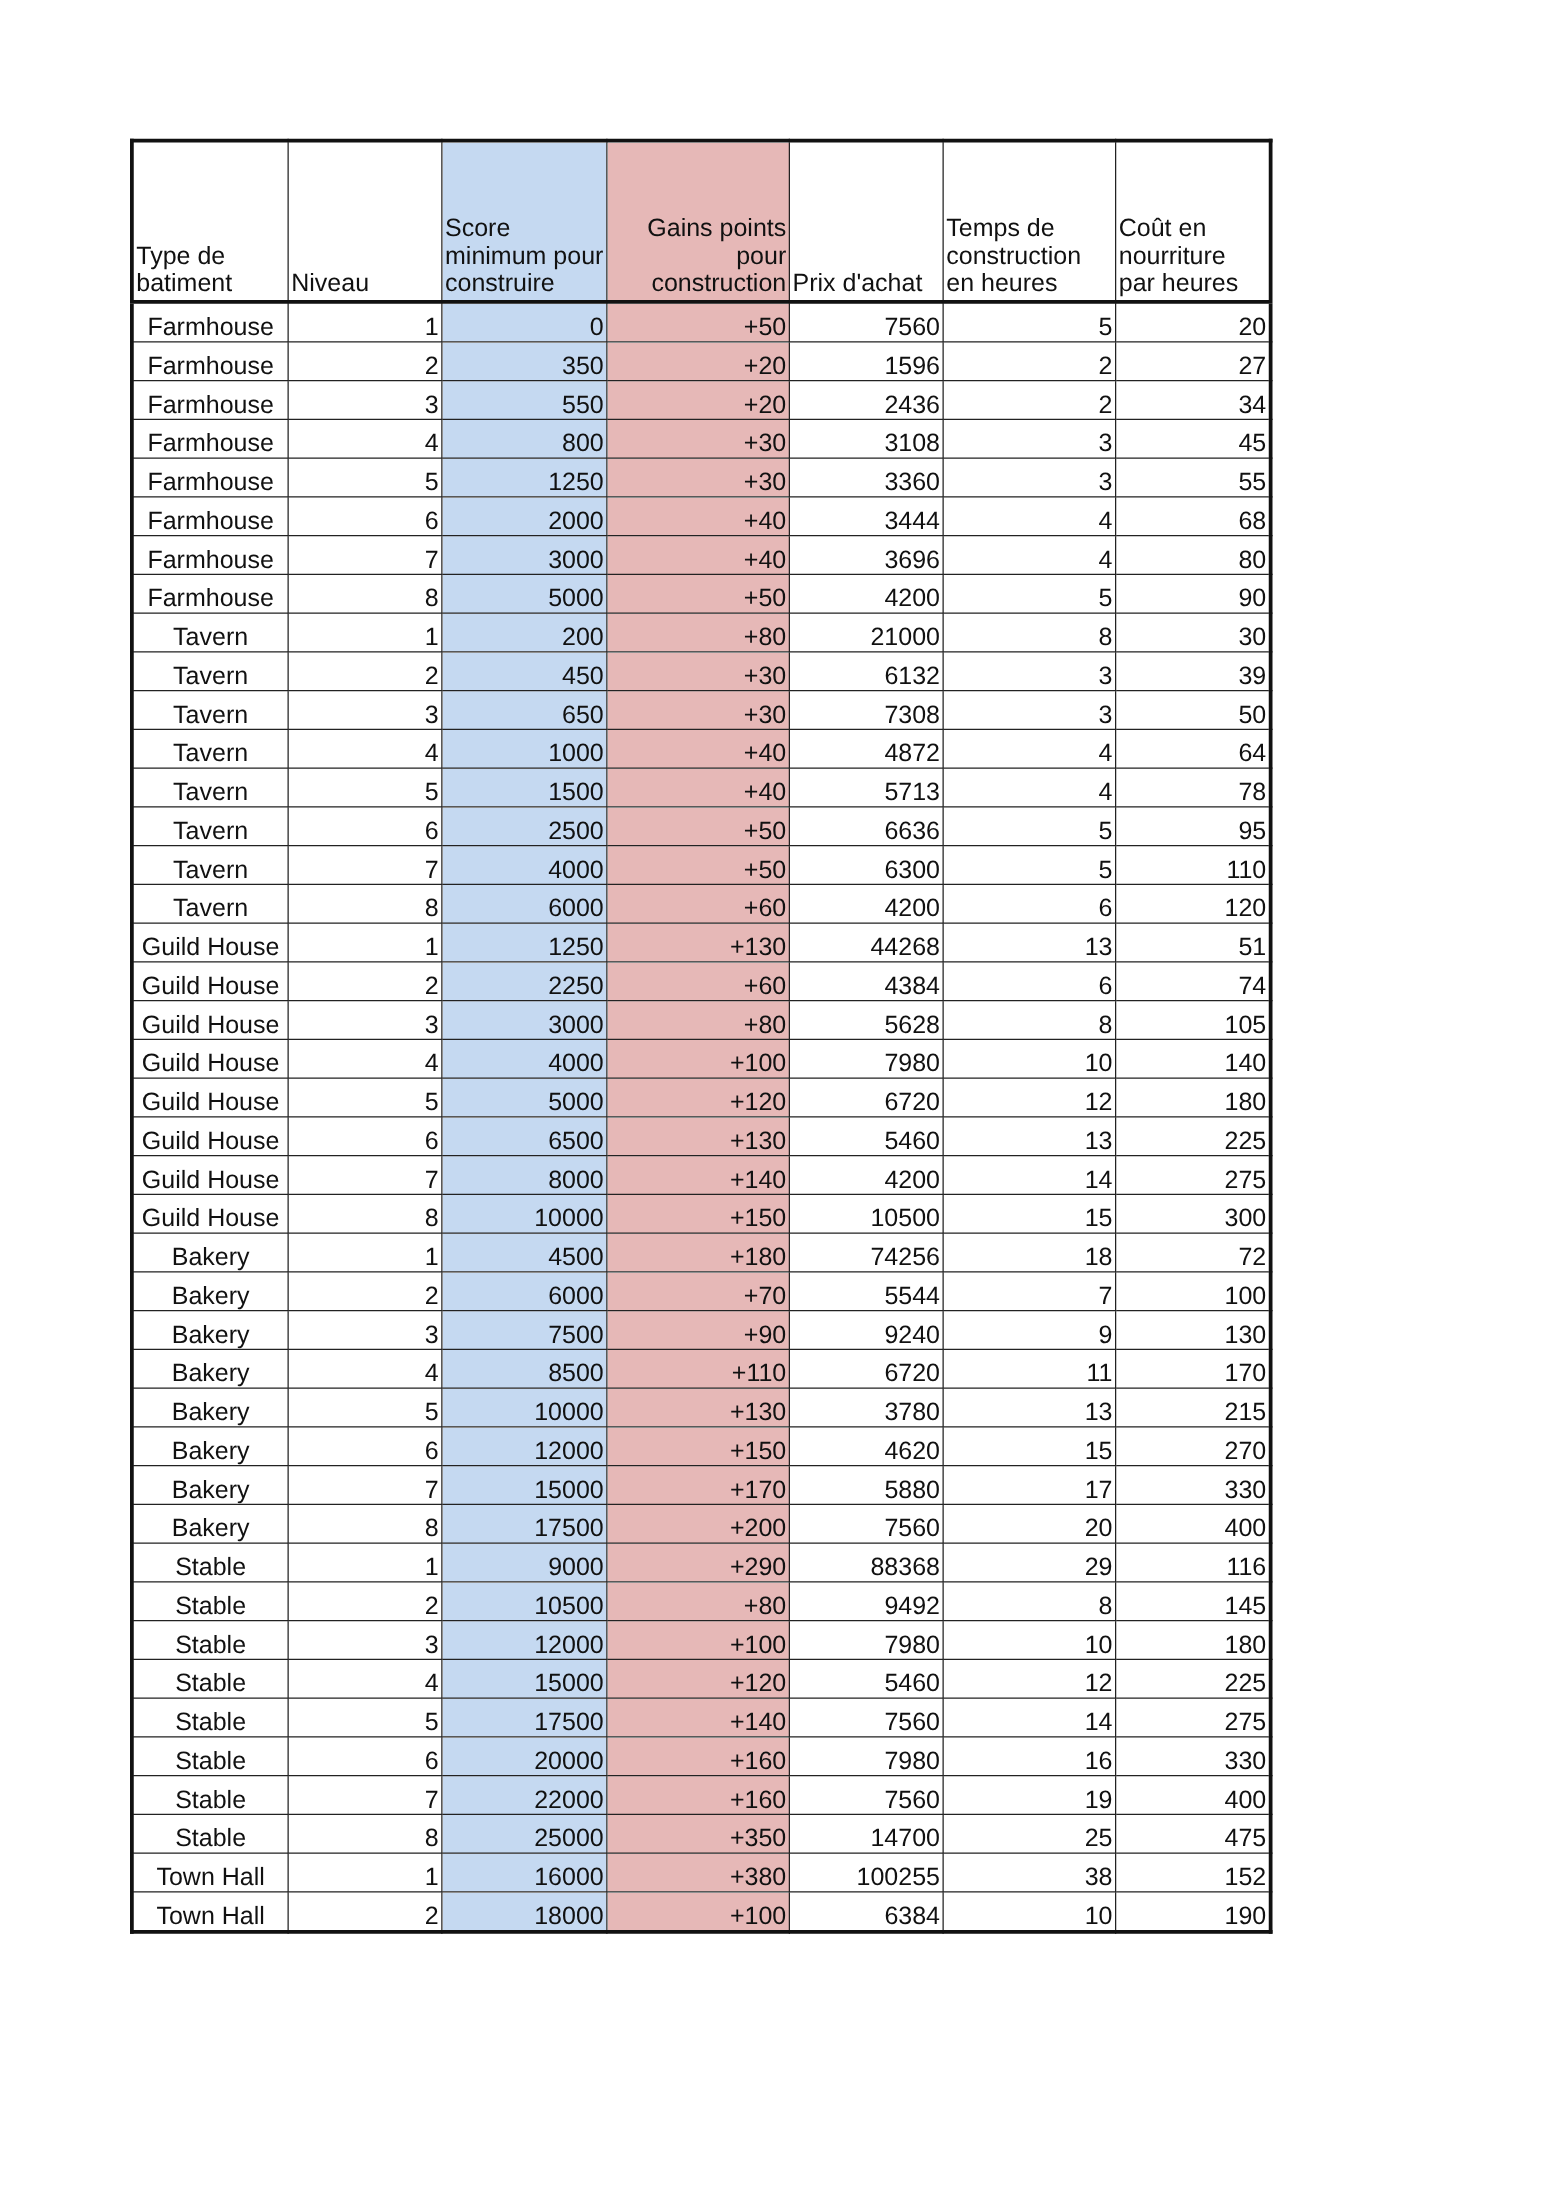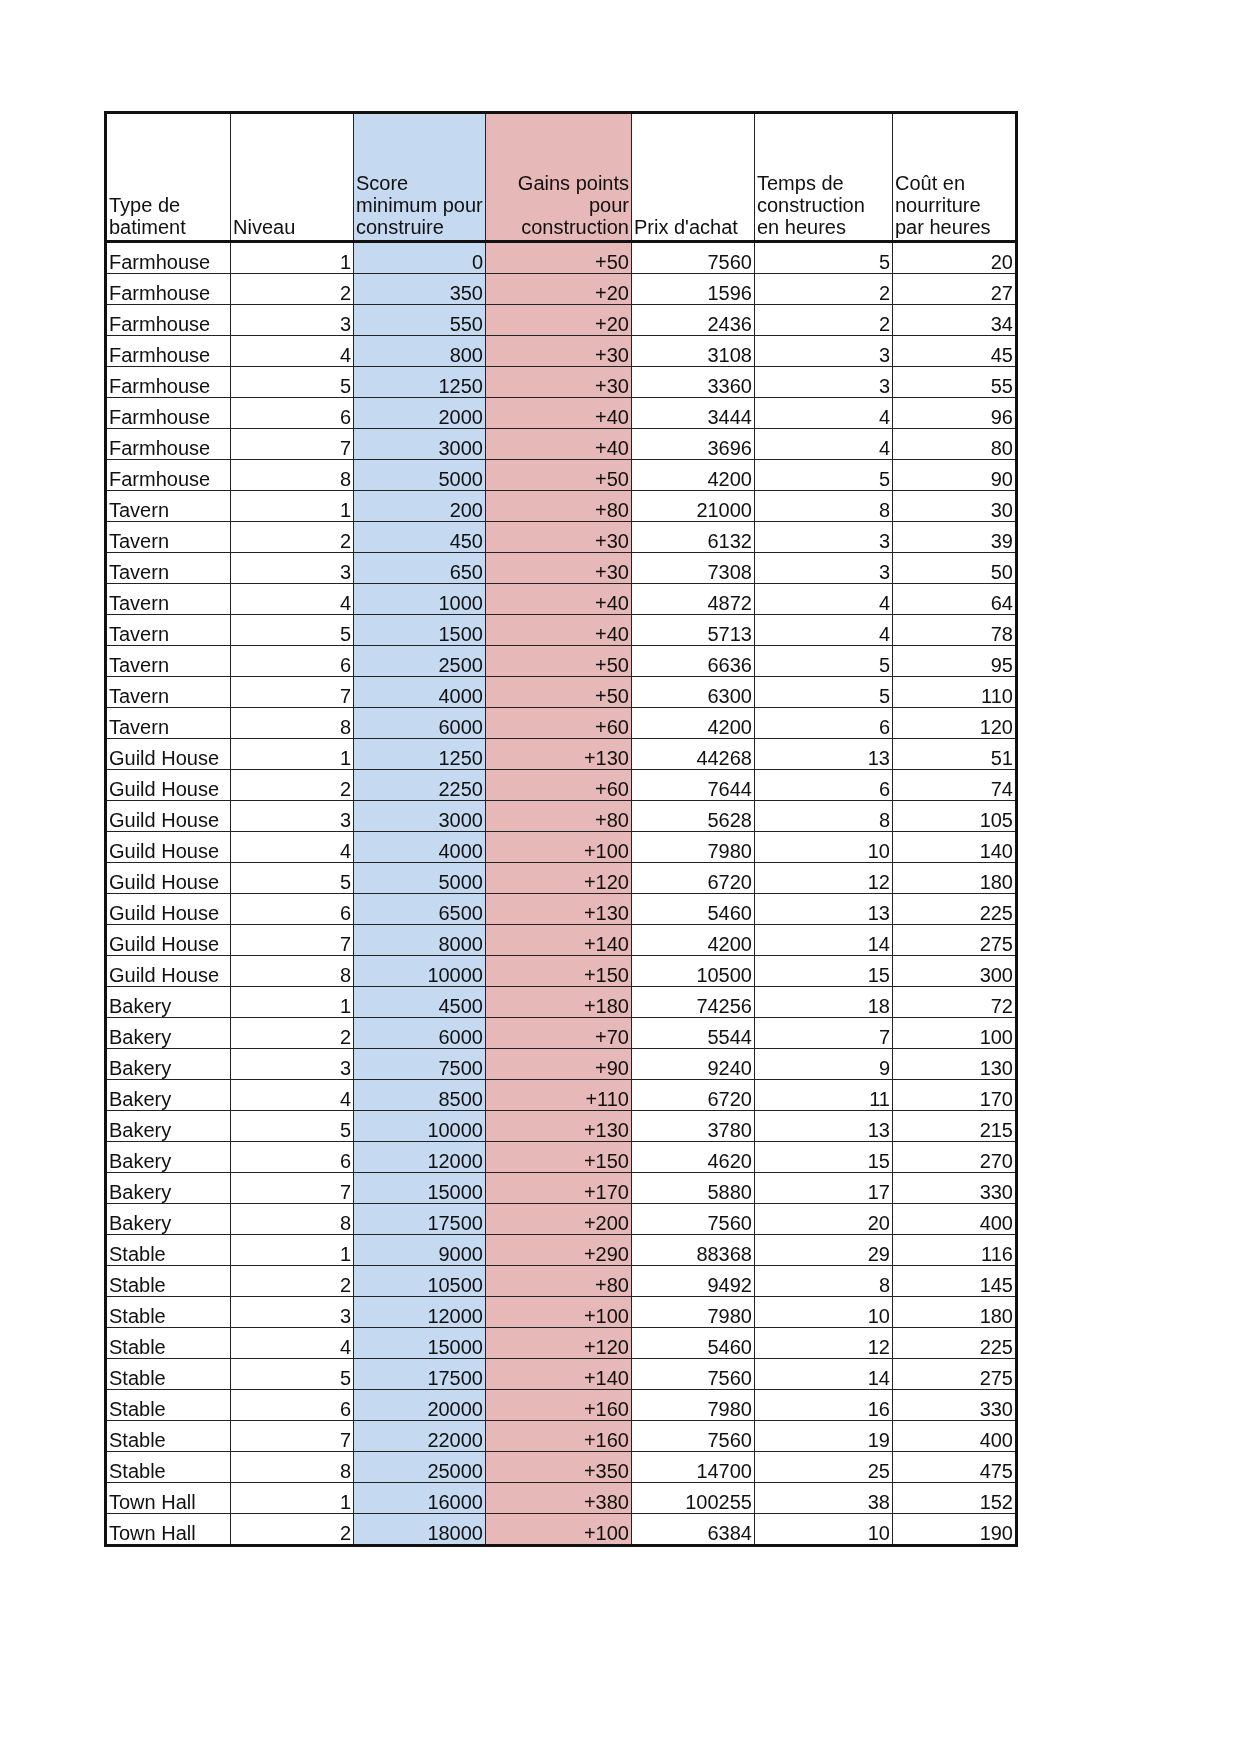--- a/index.html
+++ b/index.html
@@ -13,21 +13,21 @@
   #sheet col.c3 { width: 146px; }
   #sheet col.c4 { width: 123px; }
   #sheet col.c5 { width: 138px; }
   #sheet col.c6 { width: 124px; }
   #sheet th, #sheet td { border: 1.5px solid #222; padding: 0 2px 0 2px;
            font-size: 20px; line-height: 22px; white-space: nowrap; overflow: hidden; }
   #sheet th { font-weight: normal; height: 124px; vertical-align: bottom; text-align: left;
               white-space: normal; padding-bottom: 2px; }
   #sheet thead tr { border-bottom: 3px solid #111; }
   #sheet td { height: 30px; vertical-align: bottom; text-align: right; }
-  #sheet td.type { text-align: left; }
+  #sheet td.type { text-align: center; }
   .blue { background: #c5d9f1; }
   .red { background: #e6b8b7; }
   #sheet th.right { text-align: right; }
   tr.group-start td { border-top: 3.5px solid #111; }
 </style>
 </head>
 <body>
 
 <table id="sheet">
   <colgroup>
@@ -96,21 +96,21 @@
         <td>3</td>
         <td>55</td>
       </tr>
       <tr>
         <td class="type">Farmhouse</td>
         <td>6</td>
         <td class="blue">2000</td>
         <td class="red">+40</td>
         <td>3444</td>
         <td>4</td>
-        <td>96</td>
+        <td>68</td>
       </tr>
       <tr>
         <td class="type">Farmhouse</td>
         <td>7</td>
         <td class="blue">3000</td>
         <td class="red">+40</td>
         <td>3696</td>
         <td>4</td>
         <td>80</td>
       </tr>
@@ -202,21 +202,21 @@
         <td class="red">+130</td>
         <td>44268</td>
         <td>13</td>
         <td>51</td>
       </tr>
       <tr>
         <td class="type">Guild House</td>
         <td>2</td>
         <td class="blue">2250</td>
         <td class="red">+60</td>
-        <td>7644</td>
+        <td>4384</td>
         <td>6</td>
         <td>74</td>
       </tr>
       <tr>
         <td class="type">Guild House</td>
         <td>3</td>
         <td class="blue">3000</td>
         <td class="red">+80</td>
         <td>5628</td>
         <td>8</td>

